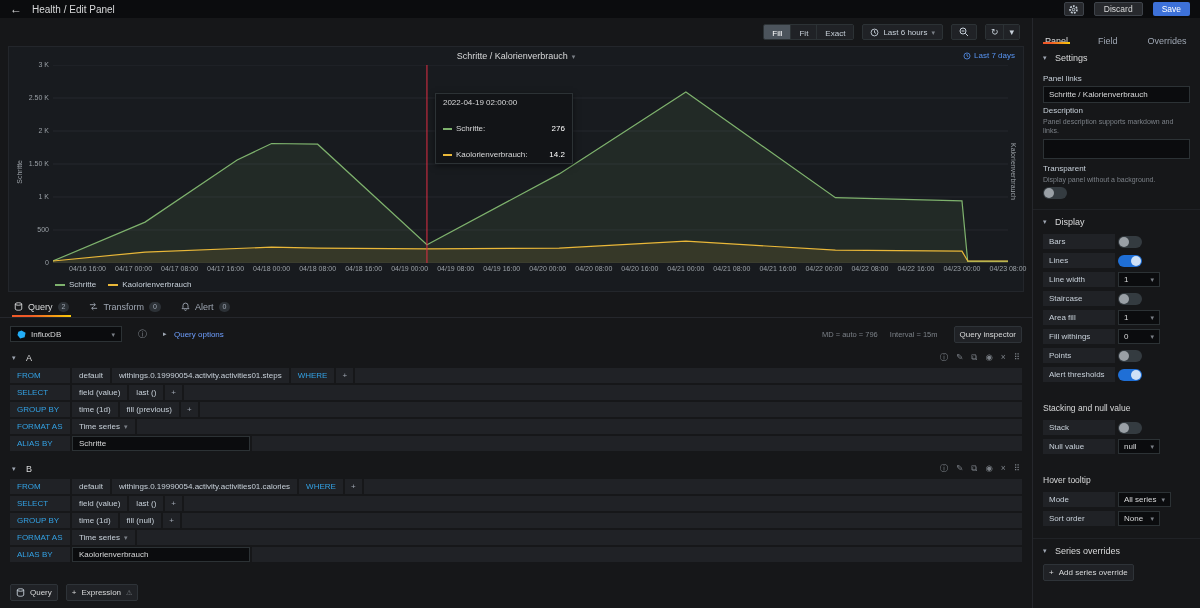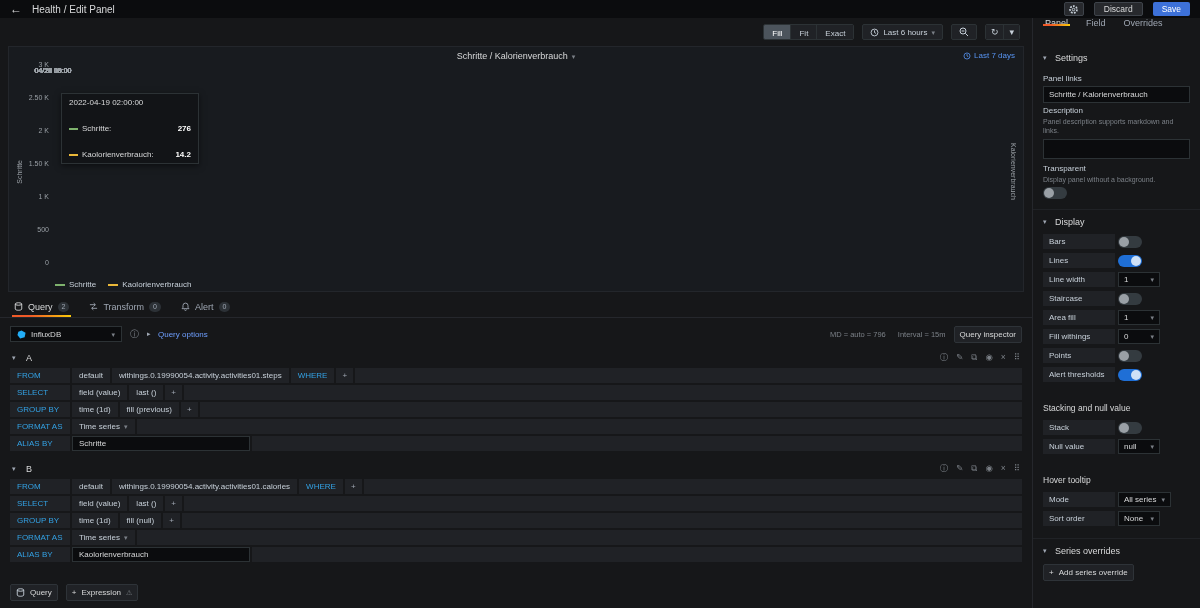--- a/index.html
+++ b/index.html
@@ -40,45 +40,45 @@
   .panel{margin:0 8px 4px;height:246px;background:#181b1f;border:1px solid #23262b;display:flex;flex-direction:column;position:relative}
   .panel-header{height:18px;display:flex;align-items:center;justify-content:center;gap:4px;position:relative}
   .panel-title{font-size:9px;color:#d8d9da}
   .panel-time{position:absolute;right:8px;top:4px;display:flex;align-items:center;gap:3px;color:#5794f2;font-size:8px}
   .chart-body{display:flex;flex:1;padding:0 4px 0 5px}
   .axis-label{width:11px;display:flex;align-items:center;justify-content:center;font-size:7px;color:#9aa0a6}
   .axis-label span{writing-mode:vertical-rl;white-space:nowrap}
   .axis-label.left span{transform:rotate(180deg)}
   .yticks{width:28px;position:relative;font-size:7px;color:#9aa0a6}
   .yticks span{position:absolute;right:4px;white-space:nowrap}
-  .plot-col{flex:1;min-width:0;display:flex;flex-direction:row}
+  .plot-col{flex:1;min-width:0;display:flex;flex-direction:column}
   .plot{height:198px;position:relative}
   .plot svg{position:absolute;inset:0;width:100%;height:100%}
   .xticks{height:12px;position:relative;font-size:7px;color:#9aa0a6}
   .xticks span{position:absolute;top:2px;transform:translateX(-50%);white-space:nowrap}
   .legend{height:13px;display:flex;align-items:center;gap:12px;padding-left:46px;font-size:8px;color:#c7d0d9}
   .legend-item{display:flex;align-items:center;gap:4px}
   .swatch{width:10px;height:2px;display:inline-block}
   .tooltip{position:absolute;top:28px;background:rgba(18,20,23,.96);border:1px solid #2c3235;padding:4px 7px;min-width:138px;z-index:5;font-size:8px;box-shadow:0 2px 6px rgba(0,0,0,.5)}
   .tt-date{color:#d8d9da;margin-bottom:3px}
   .tt-row{display:flex;align-items:center;gap:4px;margin-top:17px}
   .tt-swatch{width:9px;height:2px;display:inline-block}
-  .tt-val{margin-left:auto;font-weight:bold;color:#fff}
+  .tt-val{margin-left:auto;font-weight:normal;color:#fff}
 
   
   .qtabs{height:22px;display:flex;gap:16px;align-items:stretch;padding:0 12px;border-bottom:1px solid #25272c}
   .qtab{display:flex;align-items:center;gap:5px;font-size:9px;color:#9fa7b3;position:relative;padding:0 2px}
   .qtab.active{color:#d8d9da}
   .qtab.active::after{content:"";position:absolute;left:0;right:0;bottom:0;height:2px;background:linear-gradient(90deg,#f05a28 30%,#fbca0a 99%)}
   .count{font-size:7px;background:#2c3136;color:#9fa7b3;padding:0 4px;border-radius:7px;height:10px;line-height:10px}
   .tab-icon{display:inline-flex;align-items:center}
 
   
   .editor{padding:6px 10px 0;flex:1;display:flex;flex-direction:column}
-  .ds-row{display:flex;align-items:center;gap:8px;height:20px}
+  .ds-row{display:flex;align-items:center;gap:16px;height:20px}
   .ds-select{width:112px;height:16px;background:#0b0c0e;border:1px solid #2c3235;display:flex;align-items:center;gap:5px;padding:0 6px;font-size:8px;color:#d8d9da}
   .ds-select .caret{margin-left:auto}
   .icon-glyph{color:#7b8087;font-size:9px;line-height:1}
   .qopts{display:flex;align-items:center;gap:3px;color:#6e9fff;font-size:8px}
   .stats{display:flex;gap:12px;color:#7b8087;font-size:7.5px}
   .btn-dark{height:17px;display:inline-flex;align-items:center;gap:5px;padding:0 5px;background:#202226;border:1px solid #2e3338;border-radius:2px;color:#d8d9da;font-size:8px}
   #queries{margin-top:6px;display:flex;flex-direction:column;gap:10px}
   .q-head{height:15px;display:flex;align-items:center;gap:6px;padding:0 2px;color:#c7d0d9}
   .q-id{font-size:9px;color:#d8d9da}
   .q-icons{margin-left:auto;display:flex;gap:8px;color:#7b8087;font-size:8.5px}
@@ -88,21 +88,21 @@
   .chip{display:inline-flex;align-items:center;gap:4px;padding:0 7px;background:#202226;font-size:8px;color:#c7d0d9;white-space:nowrap}
   .chip-label{width:60px;color:#33a2e5}
   .chip-kw{color:#33a2e5}
   .chip-plus{color:#9fa7b3;padding:0 6px}
   .chip-fill{flex:1}
   .q-input{width:178px;height:15px;background:#0b0c0e;border:1px solid #2c3235;color:#d8d9da;font-size:8px;padding:0 6px}
   .bottom-row{display:flex;gap:8px;padding:7px 10px;margin-top:auto}
   .warn{color:#7b8087;font-size:7px}
 
   
-  .sb-tabs{height:28px;display:flex;gap:14px;align-items:flex-start;padding:0 10px}
+  .sb-tabs{height:28px;display:flex;gap:26px;align-items:flex-end;padding:0 10px}
   .sb-tab{font-size:9px;color:#9fa7b3;display:flex;align-items:center;position:relative;padding:0 2px}
   .sb-tab.active{color:#d8d9da}
   .sb-tab.active::after{content:"";position:absolute;left:0;right:0;bottom:2px;height:2px;background:linear-gradient(90deg,#f05a28 30%,#fbca0a 99%)}
   .sb-scroll{flex:1;overflow:hidden;padding:0 10px}
   .sec{display:flex;align-items:center;gap:4px;height:24px;font-size:9px;color:#d8d9da;border-top:1px solid #202226;margin:0 -10px;padding:0 10px}
   .sb-scroll .sec:first-child{border-top:none}
   .sec-body{padding:1px 0 8px}
   .flabel{font-size:8px;color:#c7d0d9;margin:3px 0}
   .finput{width:100%;height:17px;background:#0b0c0e;border:1px solid #2c3235;color:#d8d9da;font-size:8px;padding:0 5px}
   .fhint{font-size:7px;color:#7b8087;margin:1px 0 3px;line-height:1.25}

